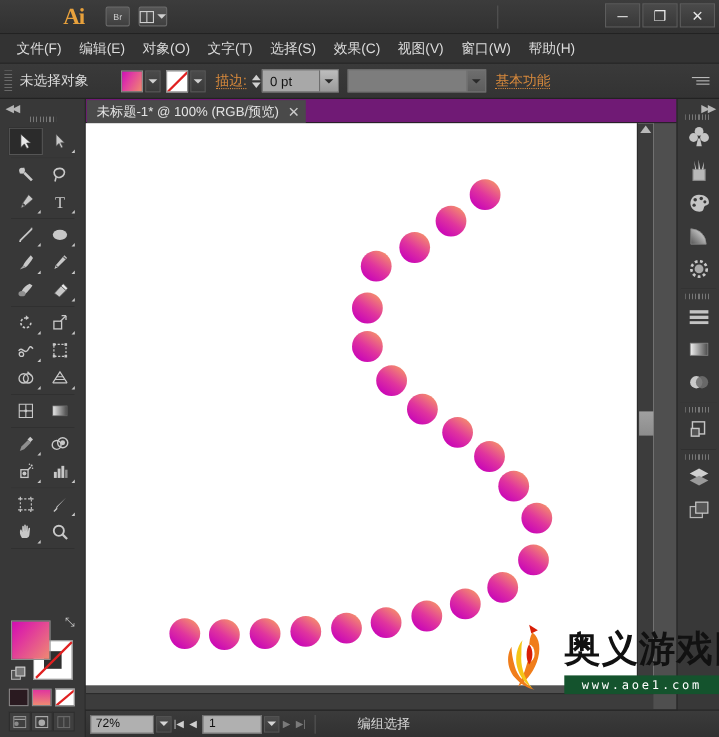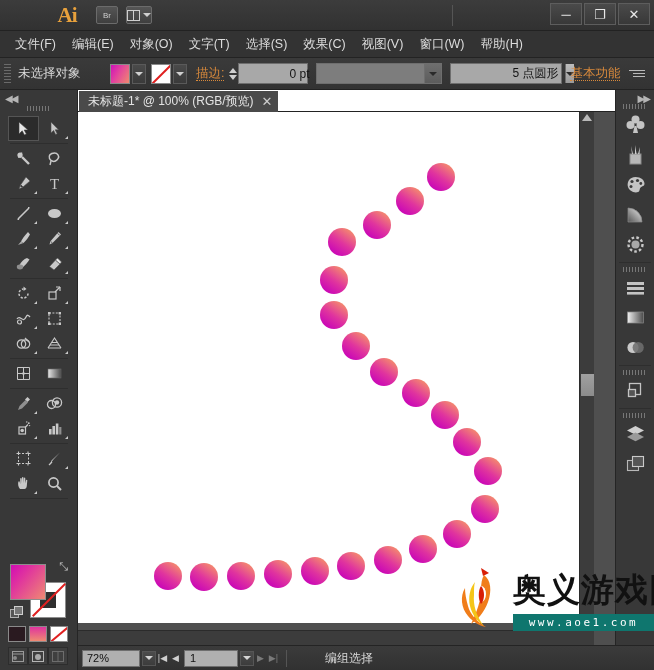--- a/index.html
+++ b/index.html
@@ -82,40 +82,40 @@
     border-bottom:1px dotted #d98a3c; line-height:14px;
   }
   .spinner { display:flex; flex-direction:column; margin-right:1px; }
   .spinner .up, .spinner .dn { width:0;height:0;border-left:4px solid transparent;border-right:4px solid transparent; }
   .spinner .up { border-bottom:5px solid #cfcfcf; margin-bottom:2px; }
   .spinner .dn { border-top:5px solid #cfcfcf; }
   .combo {
     height:21px; background:#a8a8a8; border:1px solid #6e6e6e;
     display:flex; align-items:center; color:#141414; font-size:12px;
   }
-  .combo .val { padding:0 6px; white-space:nowrap;margin-left:44px; }
+  .combo .val { padding:0 6px; white-space:nowrap; }
   .combo .cbtn {
     width:17px; height:19px; margin-left:auto;
     background:linear-gradient(#bdbdbd,#9a9a9a); border-left:1px solid #6e6e6e;
     display:flex; align-items:center; justify-content:center;
   }
   .combo .cbtn .caret-d { margin:0; border-top-color:#2a2a2a; }
   #stroke-weight { width:70px; }
   #brush-combo { width:126px; background:#7d7d7d; margin-left:8px; }
   #brush-combo .cbtn { background:linear-gradient(#6e6e6e,#5c5c5c); }
   #profile-combo { width:112px; margin-left:8px; }
   #profile-combo .dot { width:7px;height:7px;border-radius:50%;background:#111;margin:0 4px 0 7px; }
   #opacity-lbl { margin-left:8px; }
   #panel-menu { margin-left:auto; margin-right:9px; width:16px; }
   #panel-menu .ln { height:1px; background:#b9b9b9; margin:2px 0 2px 4px; }
   #panel-menu .ln:first-child { margin-left:0; }
   
   #tabstrip {
     position:absolute; left:78px; top:90px; width:576px; height:22px;
-    background:#ffffff; border-bottom:1px solid #222;
+    background:#701a75; border-bottom:1px solid #222;
   }
   #doctab {
     position:absolute; left:1px; top:1px; height:21px;
     background:#4a4a4a; display:flex; align-items:center;
     padding:0 6px 0 9px; gap:8px; font-size:12px; color:#e3e3e3;
   }
   #tab-close { color:#ccc; font-size:13px; }
   
   #leftrail {
     position:absolute; left:0; top:90px; width:78px; height:580px;
@@ -227,21 +227,21 @@
   #status-text { font-size:12px; color:#d8d8d8; margin-left:32px; }
   
   #watermark { position:absolute; left:455px; top:562px; width:199px; height:100px; pointer-events:none; }
   #wm-text {
     position:absolute; left:58px; top:6px; font-size:33px; font-weight:bold;
     color:#111; font-family:"DejaVu Sans", sans-serif; letter-spacing:1px;
     white-space:nowrap;
   }
   #wm-url {
     position:absolute; left:58px; top:52px; width:141px; height:17px;
-    background:#0f766e; color:#fff; font-size:11px; letter-spacing:2.5px;
+    background:#14532d; color:#fff; font-size:11px; letter-spacing:2.5px;
     display:flex; align-items:center; justify-content:center;
     font-family:"DejaVu Sans Mono", monospace;
   }
   #wm-mark { position:absolute; left:2px; top:2px; width:54px; height:66px; }
 </style>
 </head>
 <body>
 
 <div id="titlebar">
   <div id="ai-logo">Ai</div>
@@ -305,27 +305,20 @@
       </span>
   </div>
 
   <div class="combo" id="brush-combo">
     <span class="val"></span>
     <span class="cbtn">
         <span class="caret-d"></span>
       </span>
   </div>
 
-  <div class="combo" id="profile-combo">
-    <span class="dot"></span>
-    <span class="val">5 点圆形</span>
-    <span class="cbtn">
-        <span class="caret-d"></span>
-      </span>
-  </div>
 
   <span class="lbl-orange" id="opacity-lbl">基本功能</span>
 
   <div id="panel-menu">
     <div class="ln"></div>
       <div class="ln"></div>
       <div class="ln"></div>
   </div>
 </div>
 

